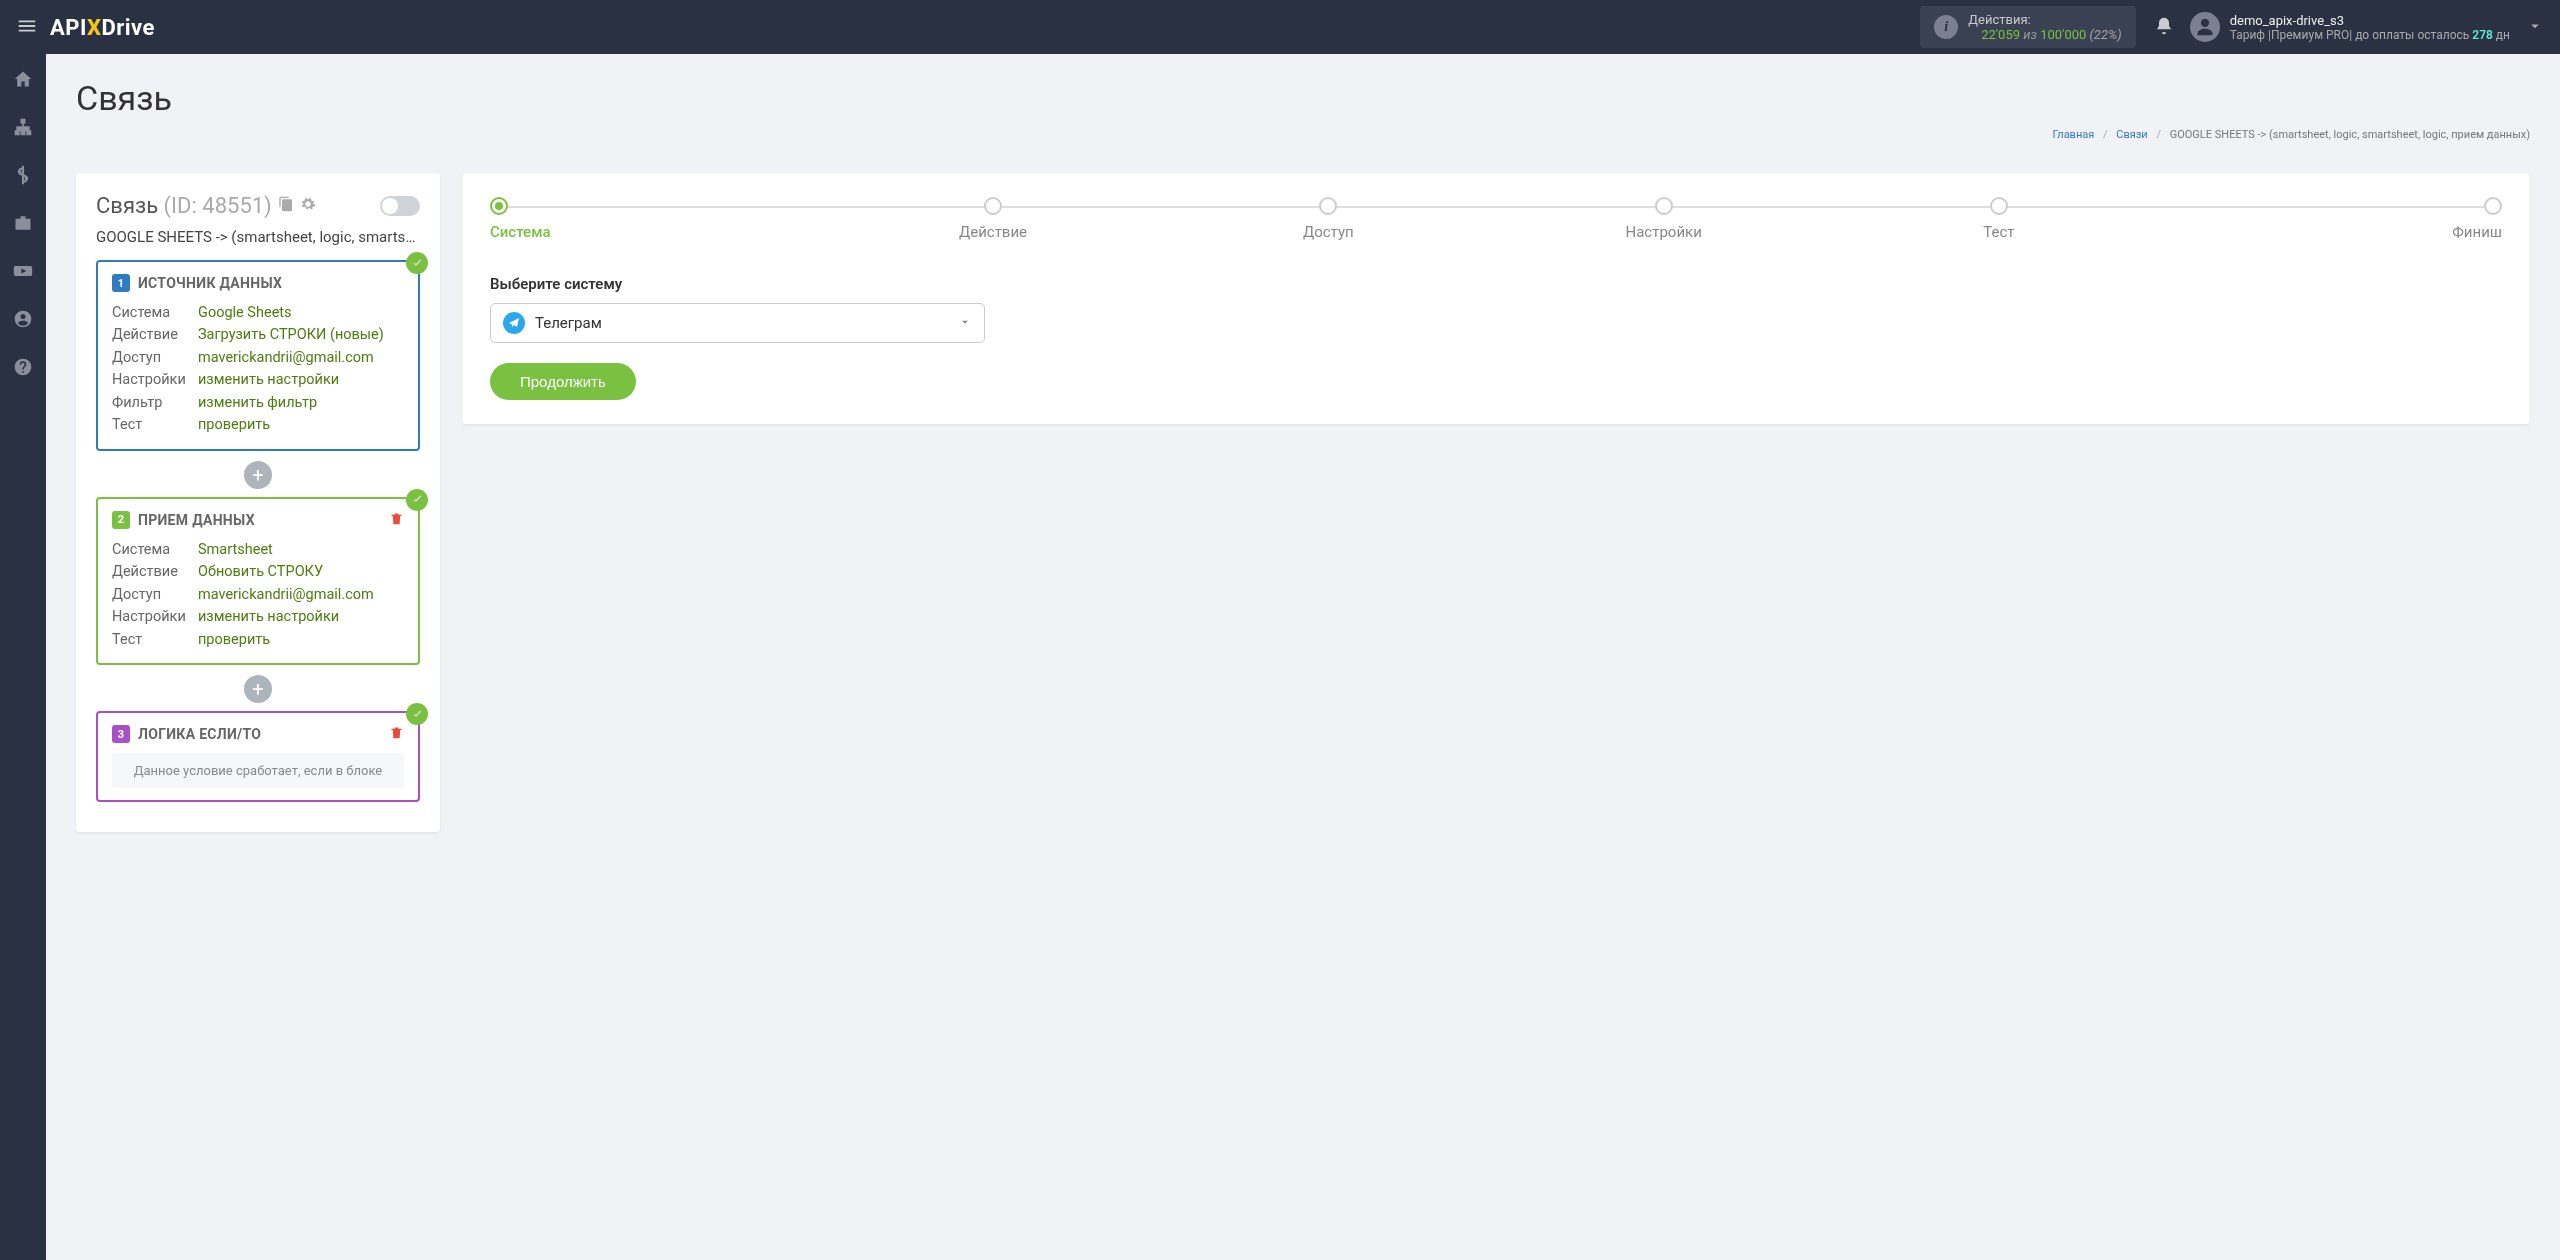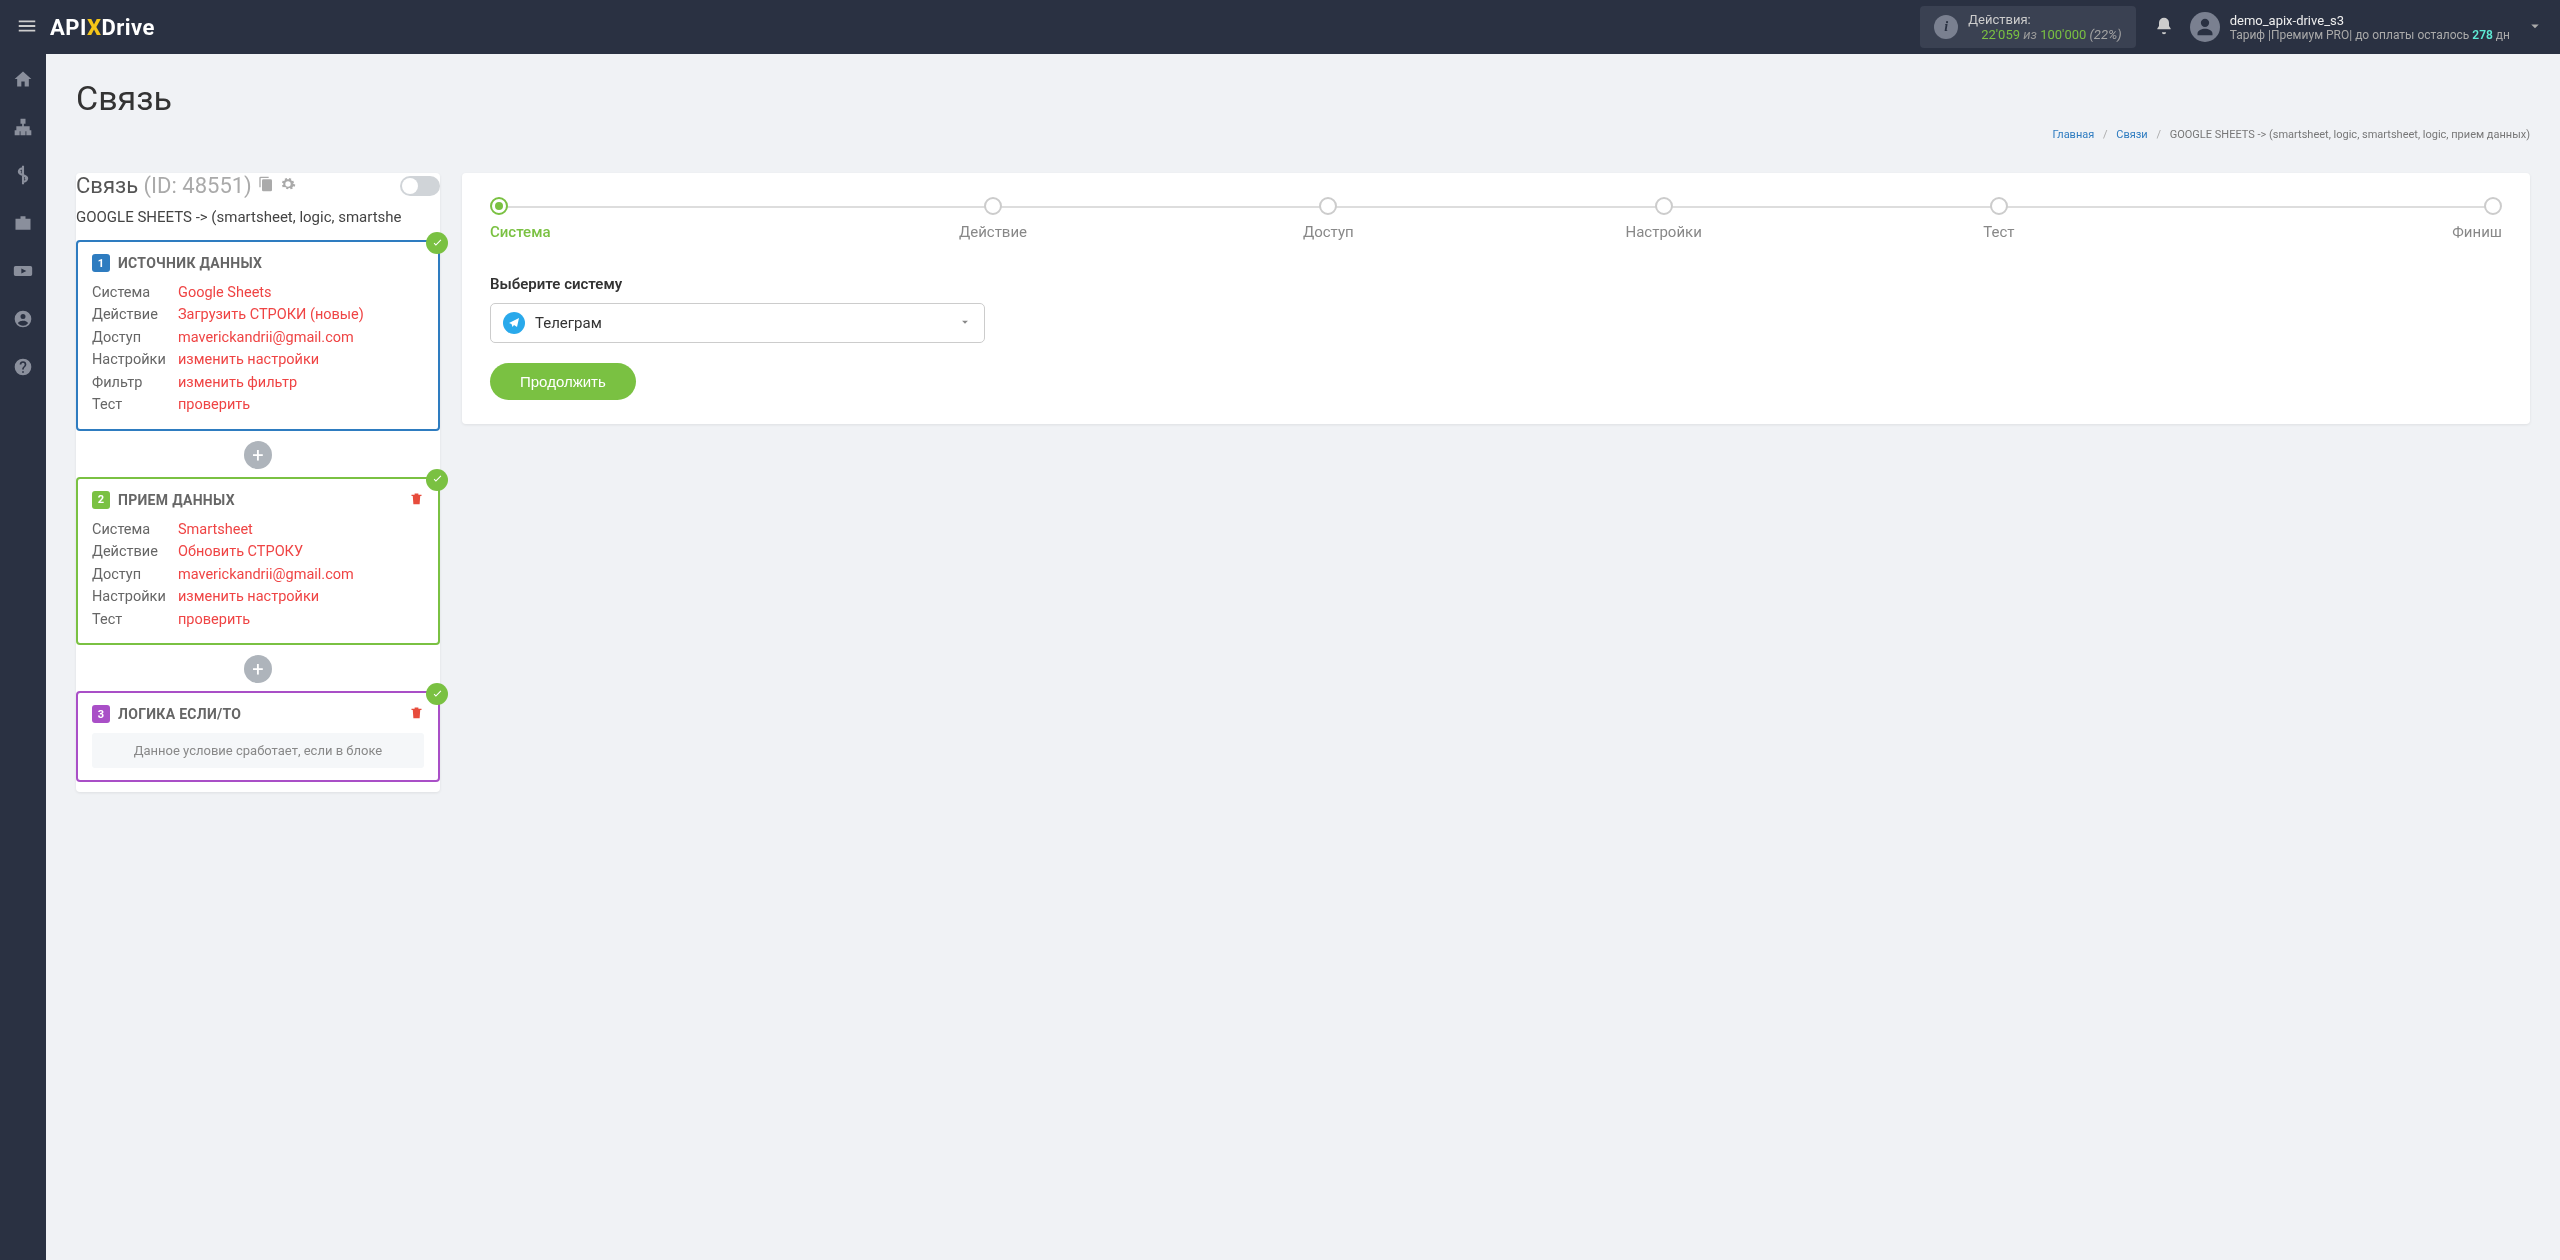--- a/index.html
+++ b/index.html
@@ -40,21 +40,21 @@
 .content { flex: 1; padding: 24px 30px; }
 h1 { font-size: 34px; font-weight: 400; color: #333; margin-bottom: 10px; }
 .breadcrumb { font-size: 11px; color: #777; margin-bottom: 32px; text-align: right; }
 .breadcrumb a { color: #2e7cc0; text-decoration: none; }
 .breadcrumb .sep { margin: 0 6px; color: #aaa; }
 
 .main-grid { display: flex; gap: 22px; align-items: flex-start; }
 .panel { background: #fff; border-radius: 4px; box-shadow: 0 1px 3px rgba(0,0,0,0.08); }
 
 
-.left-panel { width: 364px; }
+.left-panel { width: 364px; padding: 20px; }
 .panel-title-row { display: flex; align-items: center; gap: 6px; margin-bottom: 10px; }
 .panel-title { font-size: 22px; color: #555; font-weight: 400; }
 .panel-title .id { color: #aaa; }
 .icon-btn-sm { cursor: pointer; }
 .icon-btn-sm svg { width: 16px; height: 16px; fill: #aaa; }
 .toggle { margin-left: auto; width: 40px; height: 20px; background: #d0d4d8; border-radius: 10px; position: relative; cursor: pointer; }
 .toggle::after { content: ''; width: 16px; height: 16px; background: #fff; border-radius: 50%; position: absolute; top: 2px; left: 2px; }
 .subtitle { font-size: 15px; color: #444; margin-bottom: 14px; white-space: nowrap; overflow: hidden; text-overflow: ellipsis; }
 
 .block { border: 2px solid; border-radius: 4px; padding: 12px 14px; margin-bottom: 10px; position: relative; }
@@ -67,21 +67,21 @@
 .bn-green { background: #7ac142; }
 .bn-purple { background: #a94fc7; }
 .block-title { font-size: 14px; font-weight: 700; color: #666; letter-spacing: 0.3px; }
 .trash-btn { margin-left: auto; cursor: pointer; }
 .trash-btn svg { width: 15px; height: 15px; fill: #e74c3c; }
 .check-badge { position: absolute; top: -10px; right: -10px; width: 22px; height: 22px; border-radius: 50%; background: #7ac142; display: flex; align-items: center; justify-content: center; }
 .check-badge svg { width: 13px; height: 13px; fill: #fff; }
 
 .block-row { display: flex; font-size: 14.5px; line-height: 1.55; }
 .block-row .label { width: 86px; color: #666; }
-.block-row .value { color: #ef4444; cursor: pointer; }
+.block-row .value { color: #4d7c0f; cursor: pointer; }
 .block-note { background: #f5f7f9; color: #888; font-size: 13px; padding: 10px; border-radius: 3px; margin-top: 6px; text-align: center; }
 
 .add-circle { width: 28px; height: 28px; border-radius: 50%; background: #aeb4bb; color: #fff; font-size: 20px; display: flex; align-items: center; justify-content: center; margin: 8px auto; cursor: pointer; }
 
 
 .right-panel { flex: 1; padding: 24px 28px; }
 .rp-title { font-size: 24px; color: #444; font-weight: 500; margin-bottom: 24px; }
 .rp-title .sub { color: #aaa; font-weight: 400; }
 .stepper { display: flex; justify-content: space-between; align-items: flex-start; position: relative; margin-bottom: 34px; }
 .stepper::before { content: ''; position: absolute; top: 9px; left: 10px; right: 10px; height: 2px; background: #ddd; z-index: 0; }

